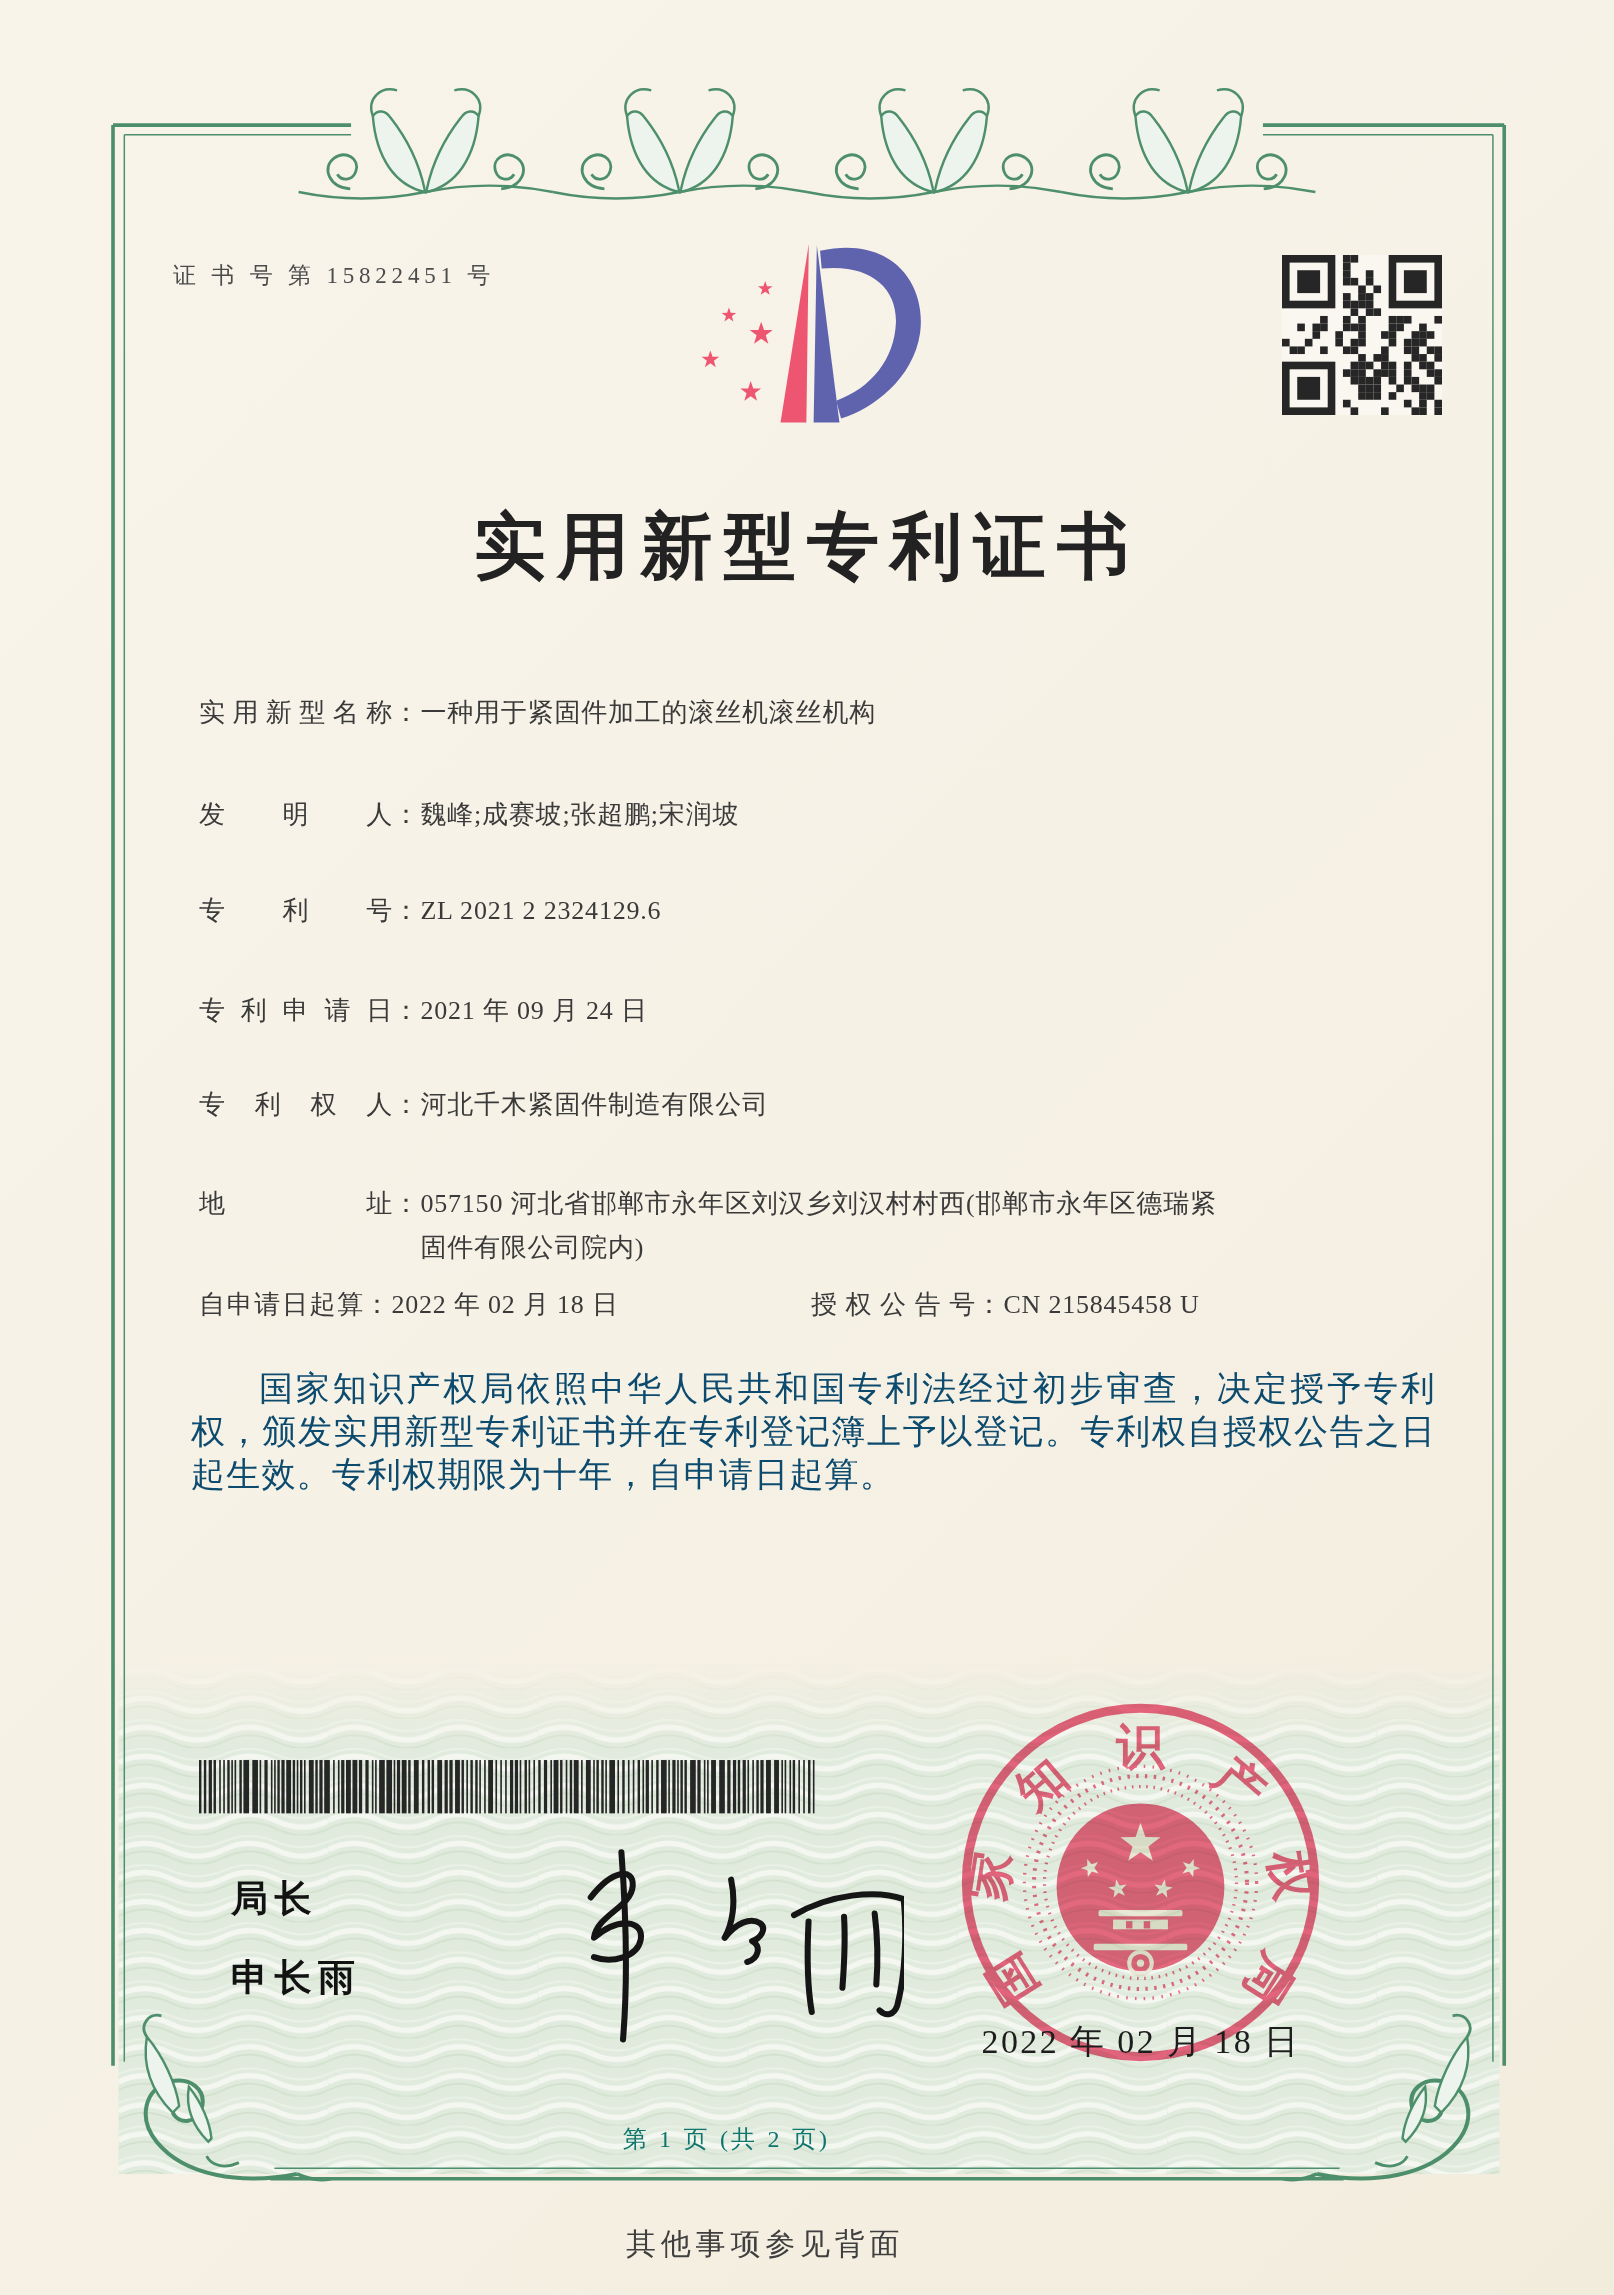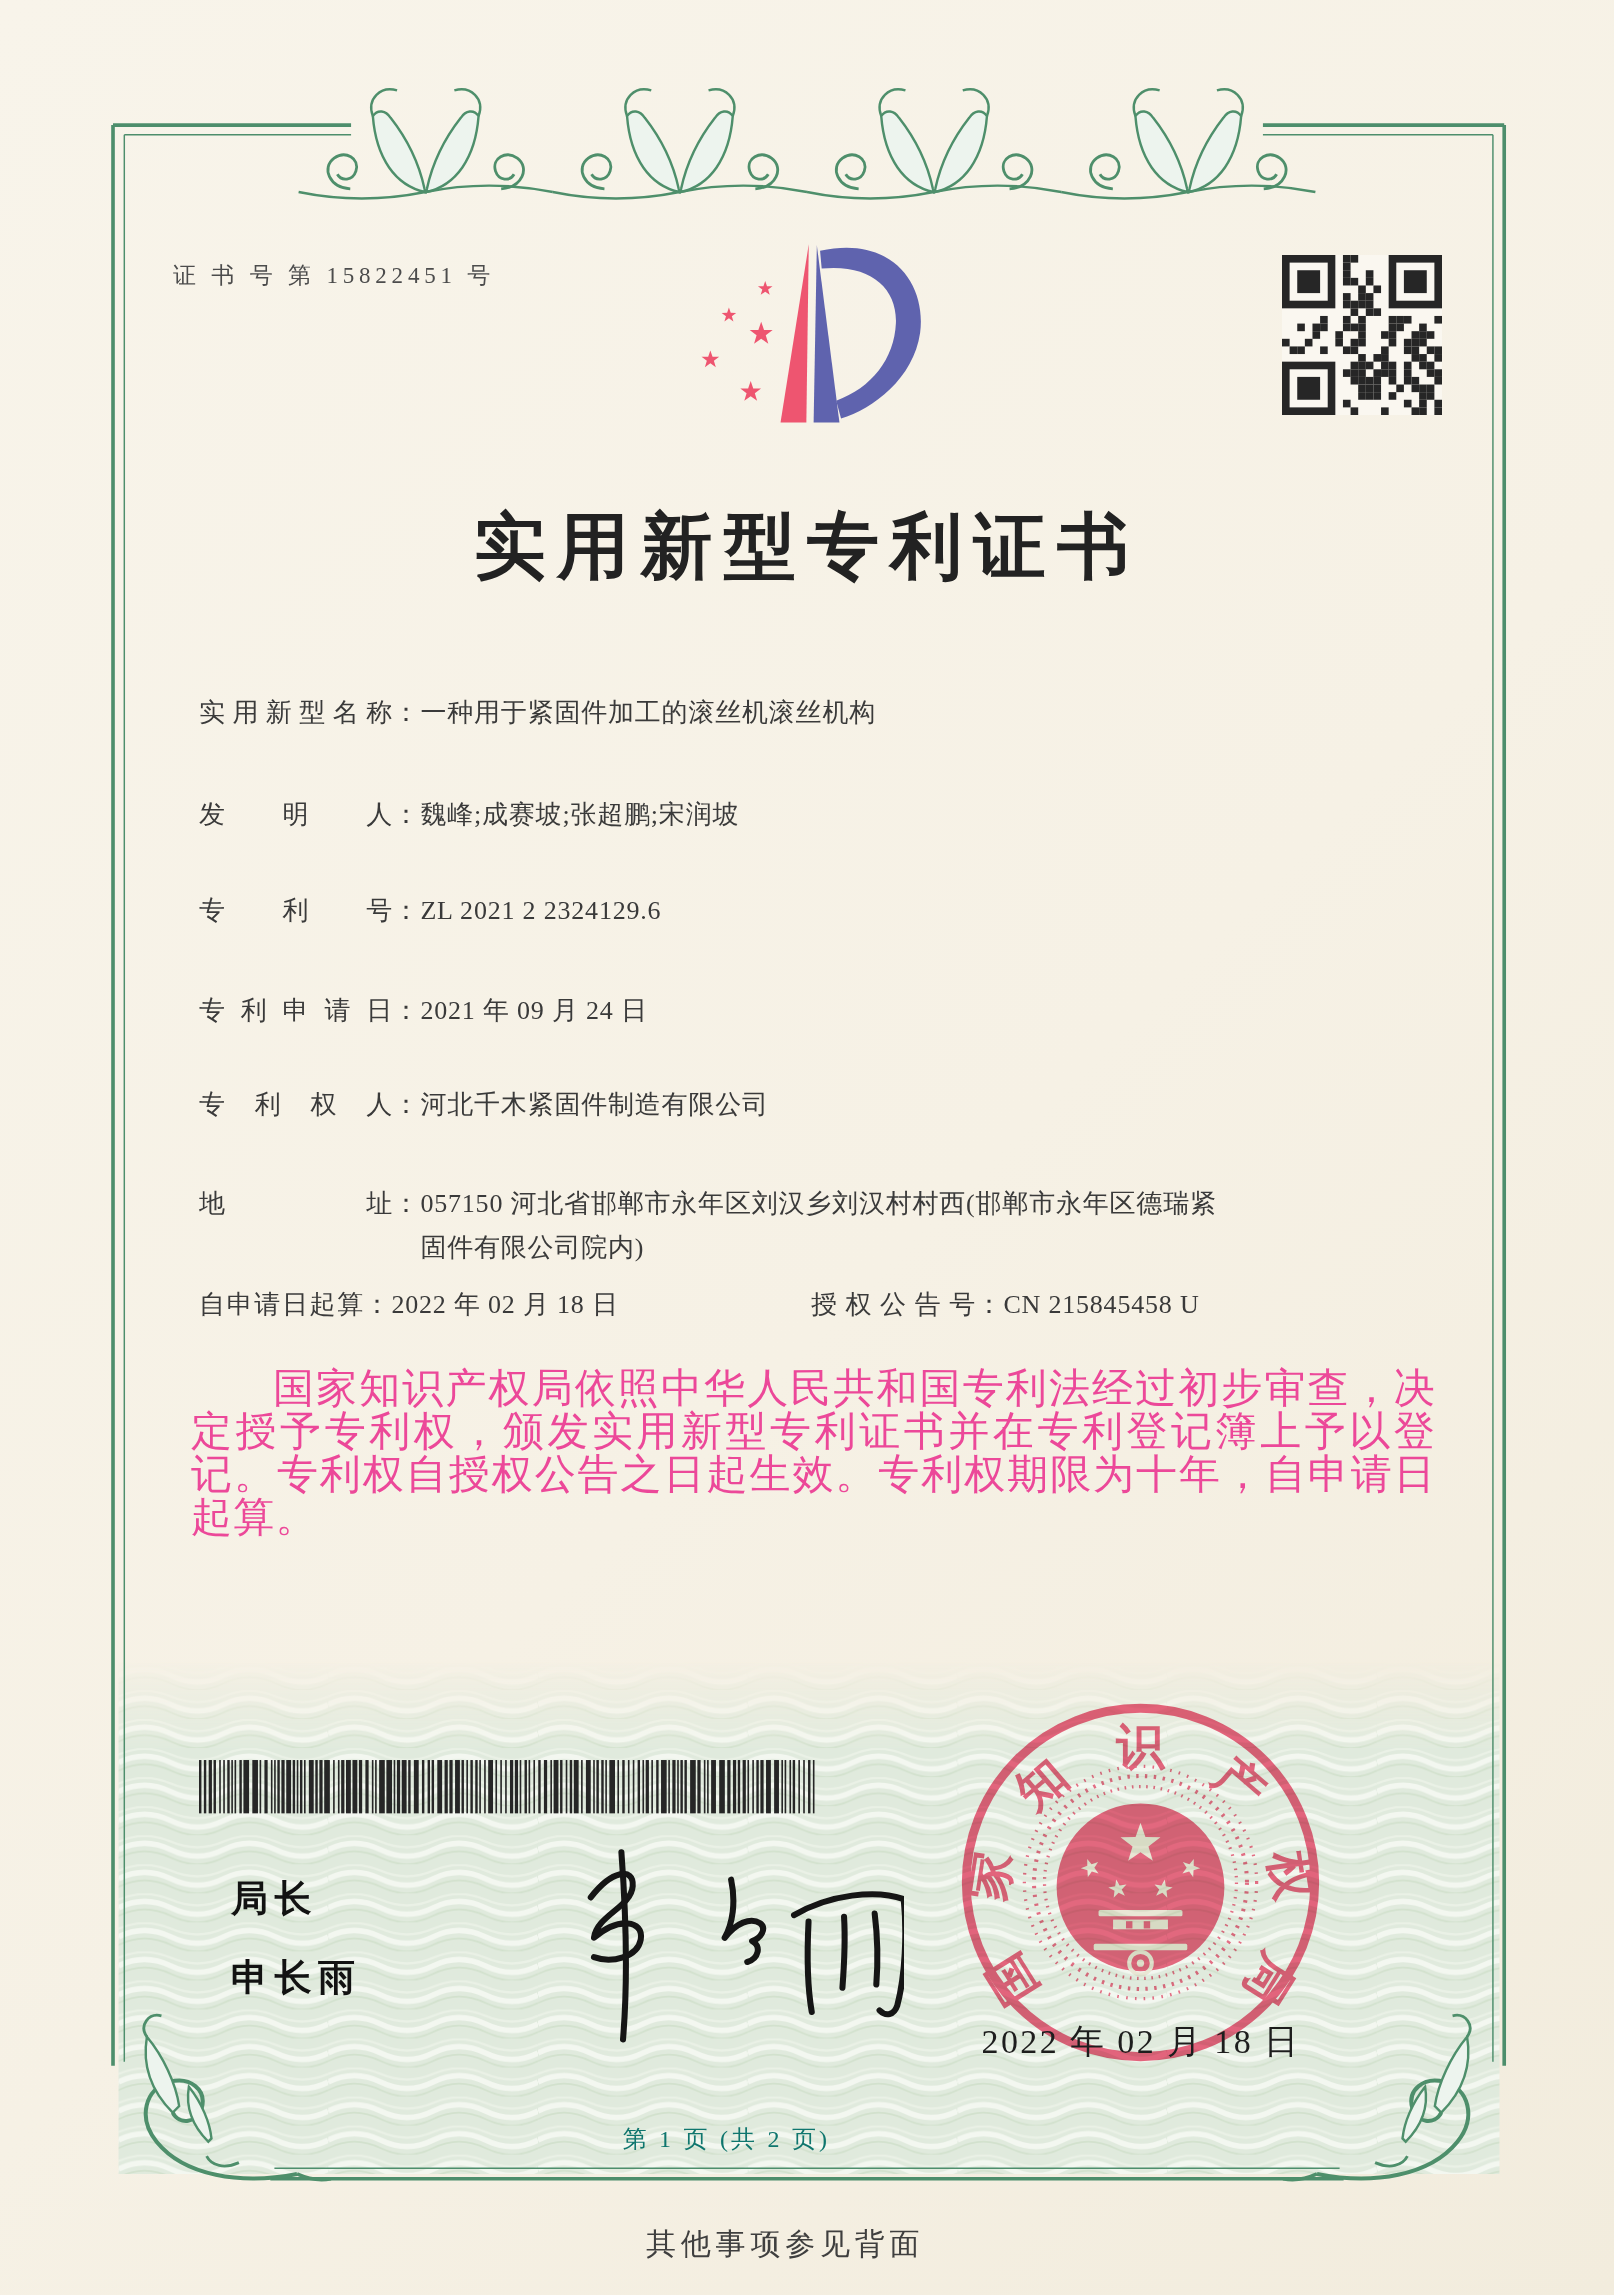--- a/index.html
+++ b/index.html
@@ -21,33 +21,33 @@
          letter-spacing:11.3px;color:#222;}
   
   .frow{left:199px;font-size:26px;line-height:44px;color:#3a3a3a;letter-spacing:0.8px;white-space:nowrap;}
   .flabel{display:inline-block;width:194px;text-align:justify;text-align-last:justify;vertical-align:top;}
   .fcolon{display:inline-block;width:27.4px;vertical-align:top;}
   .fvalue{display:inline-block;vertical-align:top;white-space:normal;}
   .addrval{width:819px;}
   .grant2{position:absolute;left:612px;top:0;white-space:nowrap;}
   .glabel{display:inline-block;width:165px;text-align:justify;text-align-last:justify;vertical-align:top;}
   
-  .paras{left:191px;top:1367px;width:1245px;font-size:41px;line-height:43px;
-         color:#ec4899;letter-spacing:1.2px;text-align:justify;}
+  .paras{left:191px;top:1367px;width:1245px;font-size:34px;line-height:43px;
+         color:#0c4a6e;letter-spacing:1.2px;text-align:justify;}
   .paras p{margin:0 0 19.4px 0;text-indent:2em;}
   
   .juzhang{left:231px;top:1874px;font-size:37px;font-weight:700;letter-spacing:6.5px;
            font-family:"Liberation Sans","DejaVu Sans",sans-serif;color:#121212;}
   .signname{left:231px;top:1953px;font-size:37px;font-weight:700;letter-spacing:6.5px;
            font-family:"Liberation Sans","DejaVu Sans",sans-serif;color:#121212;}
   .sealdate{left:957px;top:2019px;width:368px;text-align:center;font-size:34px;
             letter-spacing:2.4px;color:#1d1d1d;}
   .pagefoot{left:81px;top:2123px;width:1291px;text-align:center;font-size:24px;
             letter-spacing:3.2px;color:#0f766e;}
-  .backnote{left:626px;top:2224px;font-size:30px;letter-spacing:4.8px;color:#3f3f3f;margin-left:20px;}
+  .backnote{left:626px;top:2224px;font-size:30px;letter-spacing:4.8px;color:#3f3f3f;}
   svg{display:block;}
   .seal-svg{mix-blend-mode:multiply;opacity:.95;}
 </style>
 </head>
 <body>
 
 <svg width="0" height="0" class="abs" aria-hidden="true">
   <defs>
     <path id="star5" d="M0,-10 L2.35,-3.24 L9.51,-3.09 L3.8,1.24 L5.88,8.09 L0,4 L-5.88,8.09 L-3.8,1.24 L-9.51,-3.09 L-2.35,-3.24 Z"></path>
     <pattern id="wavepat" width="260" height="36" patternUnits="userSpaceOnUse">

